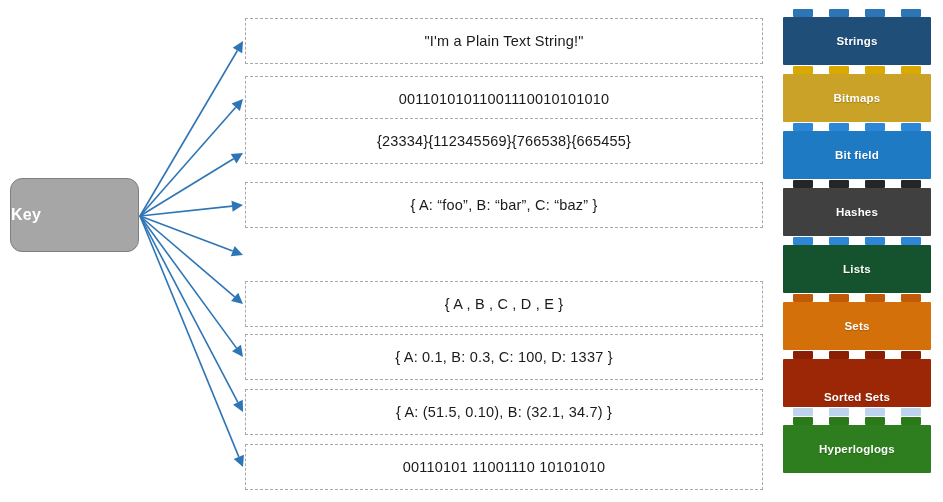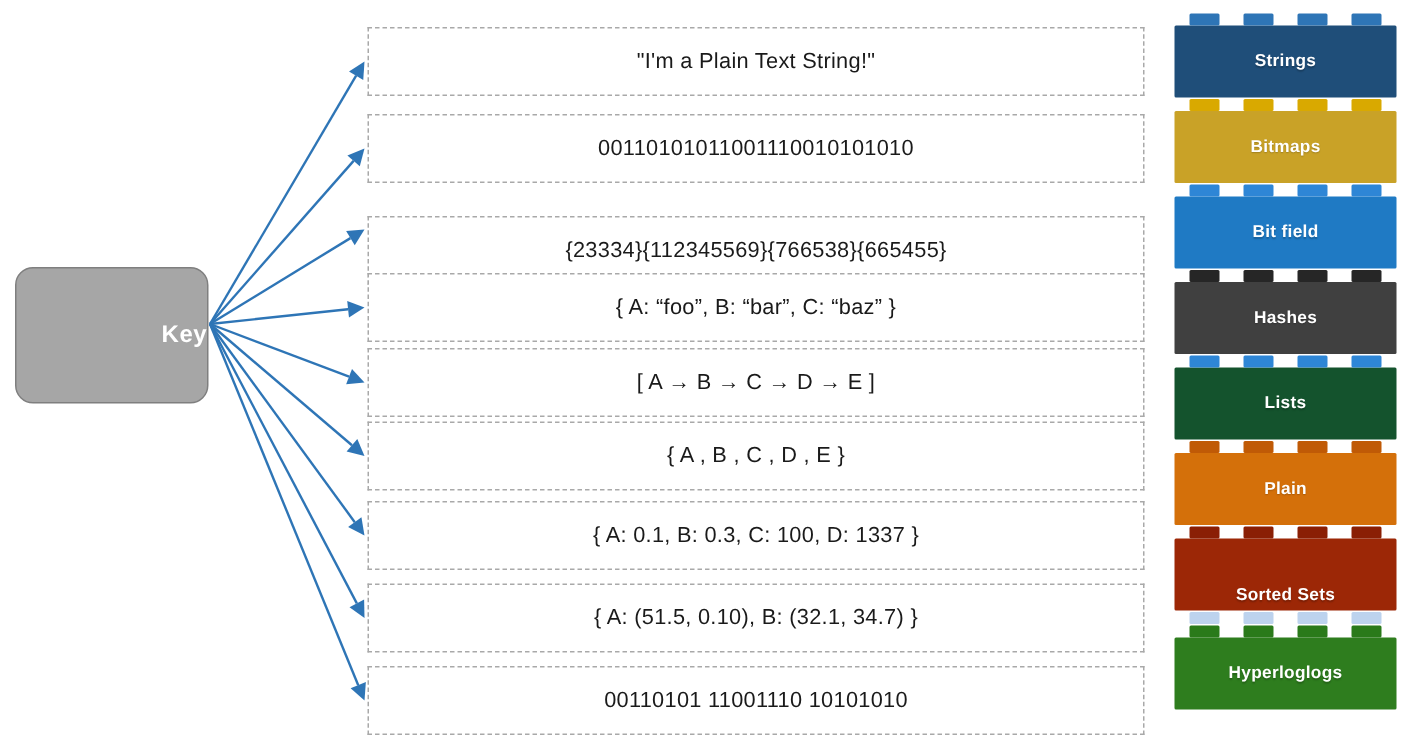--- a/index.html
+++ b/index.html
@@ -8,25 +8,25 @@
     background: #ffffff;
     font-family: "Liberation Sans", sans-serif;
     overflow: hidden;
   }
   #canvas { position: relative; width: 943px; height: 502px; }
 
   
   #key-node {
     position: absolute;
     left: 10px; top: 178px;
-    width: 129px; height: 91px;
+    width: 129px; height: 74px;
     background: #a6a6a6;
     border: 1px solid #7f7f7f;
     border-radius: 12px;
-    display: flex; align-items: center; justify-content: flex-end;
+    display: flex; align-items: center; justify-content: flex-start;
   }
   #key-node .key-label {
     color: #ffffff;
     font-size: 16px;
     font-weight: bold;
     letter-spacing: .3px;
   }
 
   
   #arrow-layer { position: absolute; left: 0; top: 0; width: 943px; height: 502px; }
@@ -114,29 +114,26 @@
     <span class="key-label">Key</span>
   </div>
 
   <div id="value-column">
       <div class="value-box" style="top: 18px; height: 46px;">
         <span class="value-text">"I'm a Plain Text String!"</span>
       </div>
       <div class="value-box" style="top: 76px; height: 46px;">
         <span class="value-text">00110101011001110010101010</span>
       </div>
-      <div class="value-box" style="top: 144px; height: 46px;">
+      <div class="value-box" style="top: 118px; height: 46px;">
         <span class="value-text">{23334}{112345569}{766538}{665455}</span>
       </div>
       <div class="value-box" style="top: 182px; height: 46px;">
         <span class="value-text">{ A: “foo”, B: “bar”, C: “baz”  }</span>
       </div>
-      <div class="value-box" style="top: 232px; height: 46px;">
-        <span class="value-text">[ A → B → C → D → E ]</span>
-      </div>
       <div class="value-box" style="top: 281px; height: 46px;">
         <span class="value-text">{  A , B , C , D , E  }</span>
       </div>
       <div class="value-box" style="top: 334px; height: 46px;">
         <span class="value-text">{ A: 0.1, B: 0.3, C: 100, D: 1337 }</span>
       </div>
       <div class="value-box" style="top: 389px; height: 46px;">
         <span class="value-text">{ A: (51.5, 0.10), B: (32.1, 34.7)  }</span>
       </div>
       <div class="value-box" style="top: 444px; height: 46px;">
@@ -201,21 +198,21 @@
         </div>
       </div>
       <div class="brick-wrap">
         <div class="brick-studs">
           <div class="stud" style="background: rgb(192, 90, 6);"></div>
           <div class="stud" style="background: rgb(192, 90, 6);"></div>
           <div class="stud" style="background: rgb(192, 90, 6);"></div>
           <div class="stud" style="background: rgb(192, 90, 6);"></div>
         </div>
         <div class="brick-body" style="background: rgb(212, 112, 10); height: 48px;">
-          <span class="brick-label" style="color: rgb(255, 255, 255);">Plain</span>
+          <span class="brick-label" style="color: rgb(255, 255, 255);">Sets</span>
         </div>
       </div>
       <div class="brick-wrap">
         <div class="brick-studs">
           <div class="stud" style="background: rgb(138, 31, 5);"></div>
           <div class="stud" style="background: rgb(138, 31, 5);"></div>
           <div class="stud" style="background: rgb(138, 31, 5);"></div>
           <div class="stud" style="background: rgb(138, 31, 5);"></div>
         </div>
         <div class="brick-body" style="background: rgb(156, 39, 6); height: 48px;">

